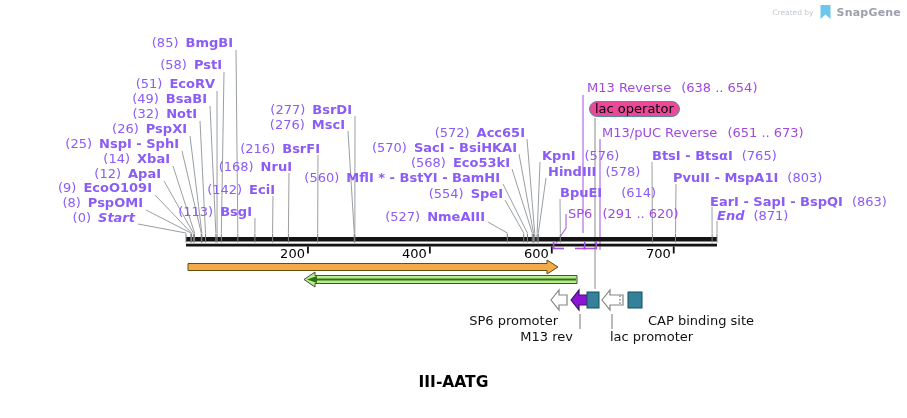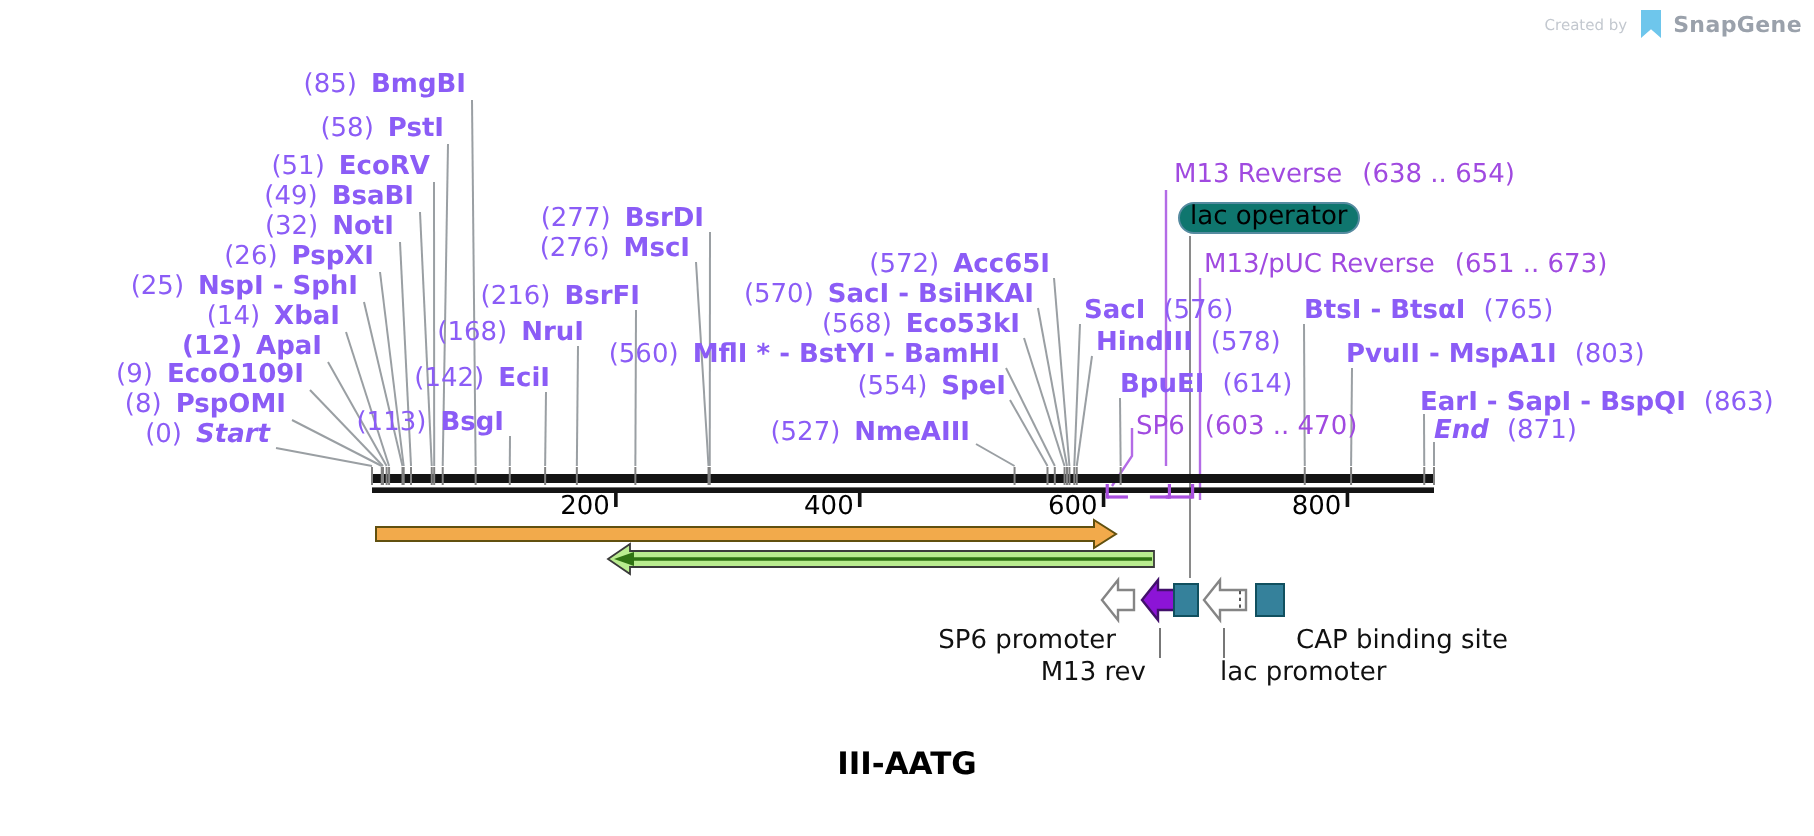--- a/index.html
+++ b/index.html
@@ -117,60 +117,60 @@
       <rect x="587" y="292" width="12" height="16" fill="#35819b" stroke="#11505f" stroke-width="1"></rect>
       <polygon points="602,300 610,290 610,295 623,295 623,305 610,305 610,310" fill="#ffffff" stroke="#858585" stroke-width="1.2"></polygon>
       <line x1="620" y1="295.5" x2="620" y2="304.5" stroke="#555" stroke-width="1" stroke-dasharray="1.6,1.8"></line>
       <line x1="612" y1="314" x2="612" y2="329" stroke="#777" stroke-width="1"></line>
       <rect x="628" y="292" width="14" height="16" fill="#35819b" stroke="#11505f" stroke-width="1"></rect>
     </svg>
   <div id="labels">
       <div class="tickl" style="right: 602.071px; top: 247px;">200</div>
       <div class="tickl" style="right: 480.142px; top: 247px;">400</div>
       <div class="tickl" style="right: 358.214px; top: 247px;">600</div>
-      <div class="tickl" style="right: 236.285px; top: 247px;">800</div>
+      <div class="tickl" style="right: 236.285px; top: 247px;">700</div>
       <div class="featl" style="top: 314px; right: 349px;">SP6 promoter</div>
       <div class="featl" style="top: 330px; right: 334px;">M13 rev</div>
       <div class="featl" style="top: 330px; left: 610px;">lac promoter</div>
       <div class="featl" style="top: 314px; left: 648px;">CAP binding site</div>
       <div class="enz" style="top: 36px; right: 674px;"><span class="p" style="margin-right: 7px;">(85)</span><span class="n">BmgBI</span></div>
       <div class="enz" style="top: 58px; right: 685px;"><span class="p" style="margin-right: 7px;">(58)</span><span class="n">PstI</span></div>
       <div class="enz" style="top: 77px; right: 692px;"><span class="p" style="margin-right: 7px;">(51)</span><span class="n">EcoRV</span></div>
       <div class="enz" style="top: 92px; right: 700px;"><span class="p" style="margin-right: 7px;">(49)</span><span class="n">BsaBI</span></div>
       <div class="enz" style="top: 107px; right: 710px;"><span class="p" style="margin-right: 7px;">(32)</span><span class="n">NotI</span></div>
       <div class="enz" style="top: 122px; right: 720px;"><span class="p" style="margin-right: 7px;">(26)</span><span class="n">PspXI</span></div>
       <div class="enz" style="top: 137px; right: 728px;"><span class="p" style="margin-right: 7px;">(25)</span><span class="n">NspI - SphI</span></div>
       <div class="enz" style="top: 152px; right: 737px;"><span class="p" style="margin-right: 7px;">(14)</span><span class="n">XbaI</span></div>
-      <div class="enz" style="top: 167px; right: 746px;"><span class="p" style="margin-right: 7px; font-weight: bold;">(12)</span><span class="n">ApaI</span></div>
+      <div class="enz" style="top: 167px; right: 746px;"><span class="p" style="margin-right: 7px;">(12)</span><span class="n">ApaI</span></div>
       <div class="enz" style="top: 181px; right: 755px;"><span class="p" style="margin-right: 7px;">(9)</span><span class="n">EcoO109I</span></div>
       <div class="enz" style="top: 196px; right: 764px;"><span class="p" style="margin-right: 7px;">(8)</span><span class="n">PspOMI</span></div>
       <div class="enz it" style="top: 211px; right: 772px;"><span class="p" style="margin-right: 7px;">(0)</span><span class="n">Start</span></div>
       <div class="enz" style="top: 205px; right: 655px;"><span class="p" style="margin-right: 7px;">(113)</span><span class="n">BsgI</span></div>
       <div class="enz" style="top: 183px; right: 632px;"><span class="p" style="margin-right: 7px;">(142)</span><span class="n">EciI</span></div>
       <div class="enz" style="top: 160px; right: 615px; margin-left: 43px;"><span class="p" style="margin-right: 7px;">(168)</span><span class="n">NruI</span></div>
       <div class="enz" style="top: 142px; right: 587px;"><span class="p" style="margin-right: 7px;">(216)</span><span class="n">BsrFI</span></div>
       <div class="enz" style="top: 118px; right: 562px;"><span class="p" style="margin-right: 7px;">(276)</span><span class="n">MscI</span></div>
       <div class="enz" style="top: 103px; right: 555px;"><span class="p" style="margin-right: 7px;">(277)</span><span class="n">BsrDI</span></div>
       <div class="enz" style="top: 210px; right: 422px;"><span class="p" style="margin-right: 7px;">(527)</span><span class="n">NmeAIII</span></div>
       <div class="enz" style="top: 187px; right: 404px;"><span class="p" style="margin-right: 7px;">(554)</span><span class="n">SpeI</span></div>
       <div class="enz" style="top: 171px; right: 407px;"><span class="p" style="margin-right: 7px;">(560)</span><span class="n">MflI * - BstYI - BamHI</span></div>
       <div class="enz" style="top: 156px; right: 397px;"><span class="p" style="margin-right: 7px;">(568)</span><span class="n">Eco53kI</span></div>
       <div class="enz" style="top: 141px; right: 390px;"><span class="p" style="margin-right: 7px;">(570)</span><span class="n">SacI - BsiHKAI</span></div>
       <div class="enz" style="top: 126px; right: 382px;"><span class="p" style="margin-right: 7px;">(572)</span><span class="n">Acc65I</span></div>
-      <div class="enz" style="top: 149px; left: 542px;"><span class="n">SacI</span><span class="p" style="margin-left: 9px;">(576)</span></div>
+      <div class="enz" style="top: 149px; left: 542px;"><span class="n">KpnI</span><span class="p" style="margin-left: 9px;">(576)</span></div>
       <div class="enz" style="top: 165px; left: 548px;"><span class="n">HindIII</span><span class="p" style="margin-left: 9px;">(578)</span></div>
-      <div class="enz" style="top: 186px; left: 560px;"><span class="n">BpuEI</span><span class="p" style="margin-left: 9px;">(614)</span></div>
+      <div class="enz" style="top: 186px; left: 560px;"><span class="n">BpuEI</span><span class="p" style="margin-left: 19px;">(614)</span></div>
       <div class="enz" style="top: 149px; left: 652px;"><span class="n">BtsI - BtsαI</span><span class="p" style="margin-left: 9px;">(765)</span></div>
       <div class="enz" style="top: 171px; left: 673px;"><span class="n">PvuII - MspA1I</span><span class="p" style="margin-left: 9px;">(803)</span></div>
       <div class="enz" style="top: 195px; left: 710px;"><span class="n">EarI - SapI - BspQI</span><span class="p" style="margin-left: 9px;">(863)</span></div>
       <div class="enz it" style="top: 209px; left: 717px;"><span class="n">End</span><span class="p" style="margin-left: 9px;">(871)</span></div>
       <div class="primer-label" style="left: 587px; top: 81px; color: rgb(160, 74, 224);"><span>M13 Reverse</span><span class="rng">(638 .. 654)</span></div>
       <div class="primer-label" style="left: 602px; top: 126px; color: rgb(160, 74, 224);"><span>M13/pUC Reverse</span><span class="rng">(651 .. 673)</span></div>
-      <div class="primer-label" style="left: 568px; top: 207px; color: rgb(160, 74, 224);"><span>SP6</span><span class="rng">(603 .. 470)</span></div>
-      <div class="pill" style="left: 589px; top: 101px; background: #0f766e; border: 1px solid rgb(86, 139, 160);">lac operator</div>
+      <div class="primer-label" style="left: 568px; top: 207px; color: rgb(160, 74, 224);"><span>SP6</span><span class="rng">(291 .. 620)</span></div>
+      <div class="pill" style="left: 589px; top: 101px; background: #ec4899; border: 1px solid rgb(86, 139, 160);">lac operator</div>
     </div>
   <div class="brand">
     <span class="cb">Created by</span>
     <svg width="13" height="16">
       <path d="M1.5,1 h10 v14 l-5,-4.4 l-5,4.4 z" fill="#6ec6ec"></path>
     </svg>
     <span class="bn">SnapGene</span>
   </div>
   <div class="ttl" style="top:374px">III-AATG</div>
 </div>

